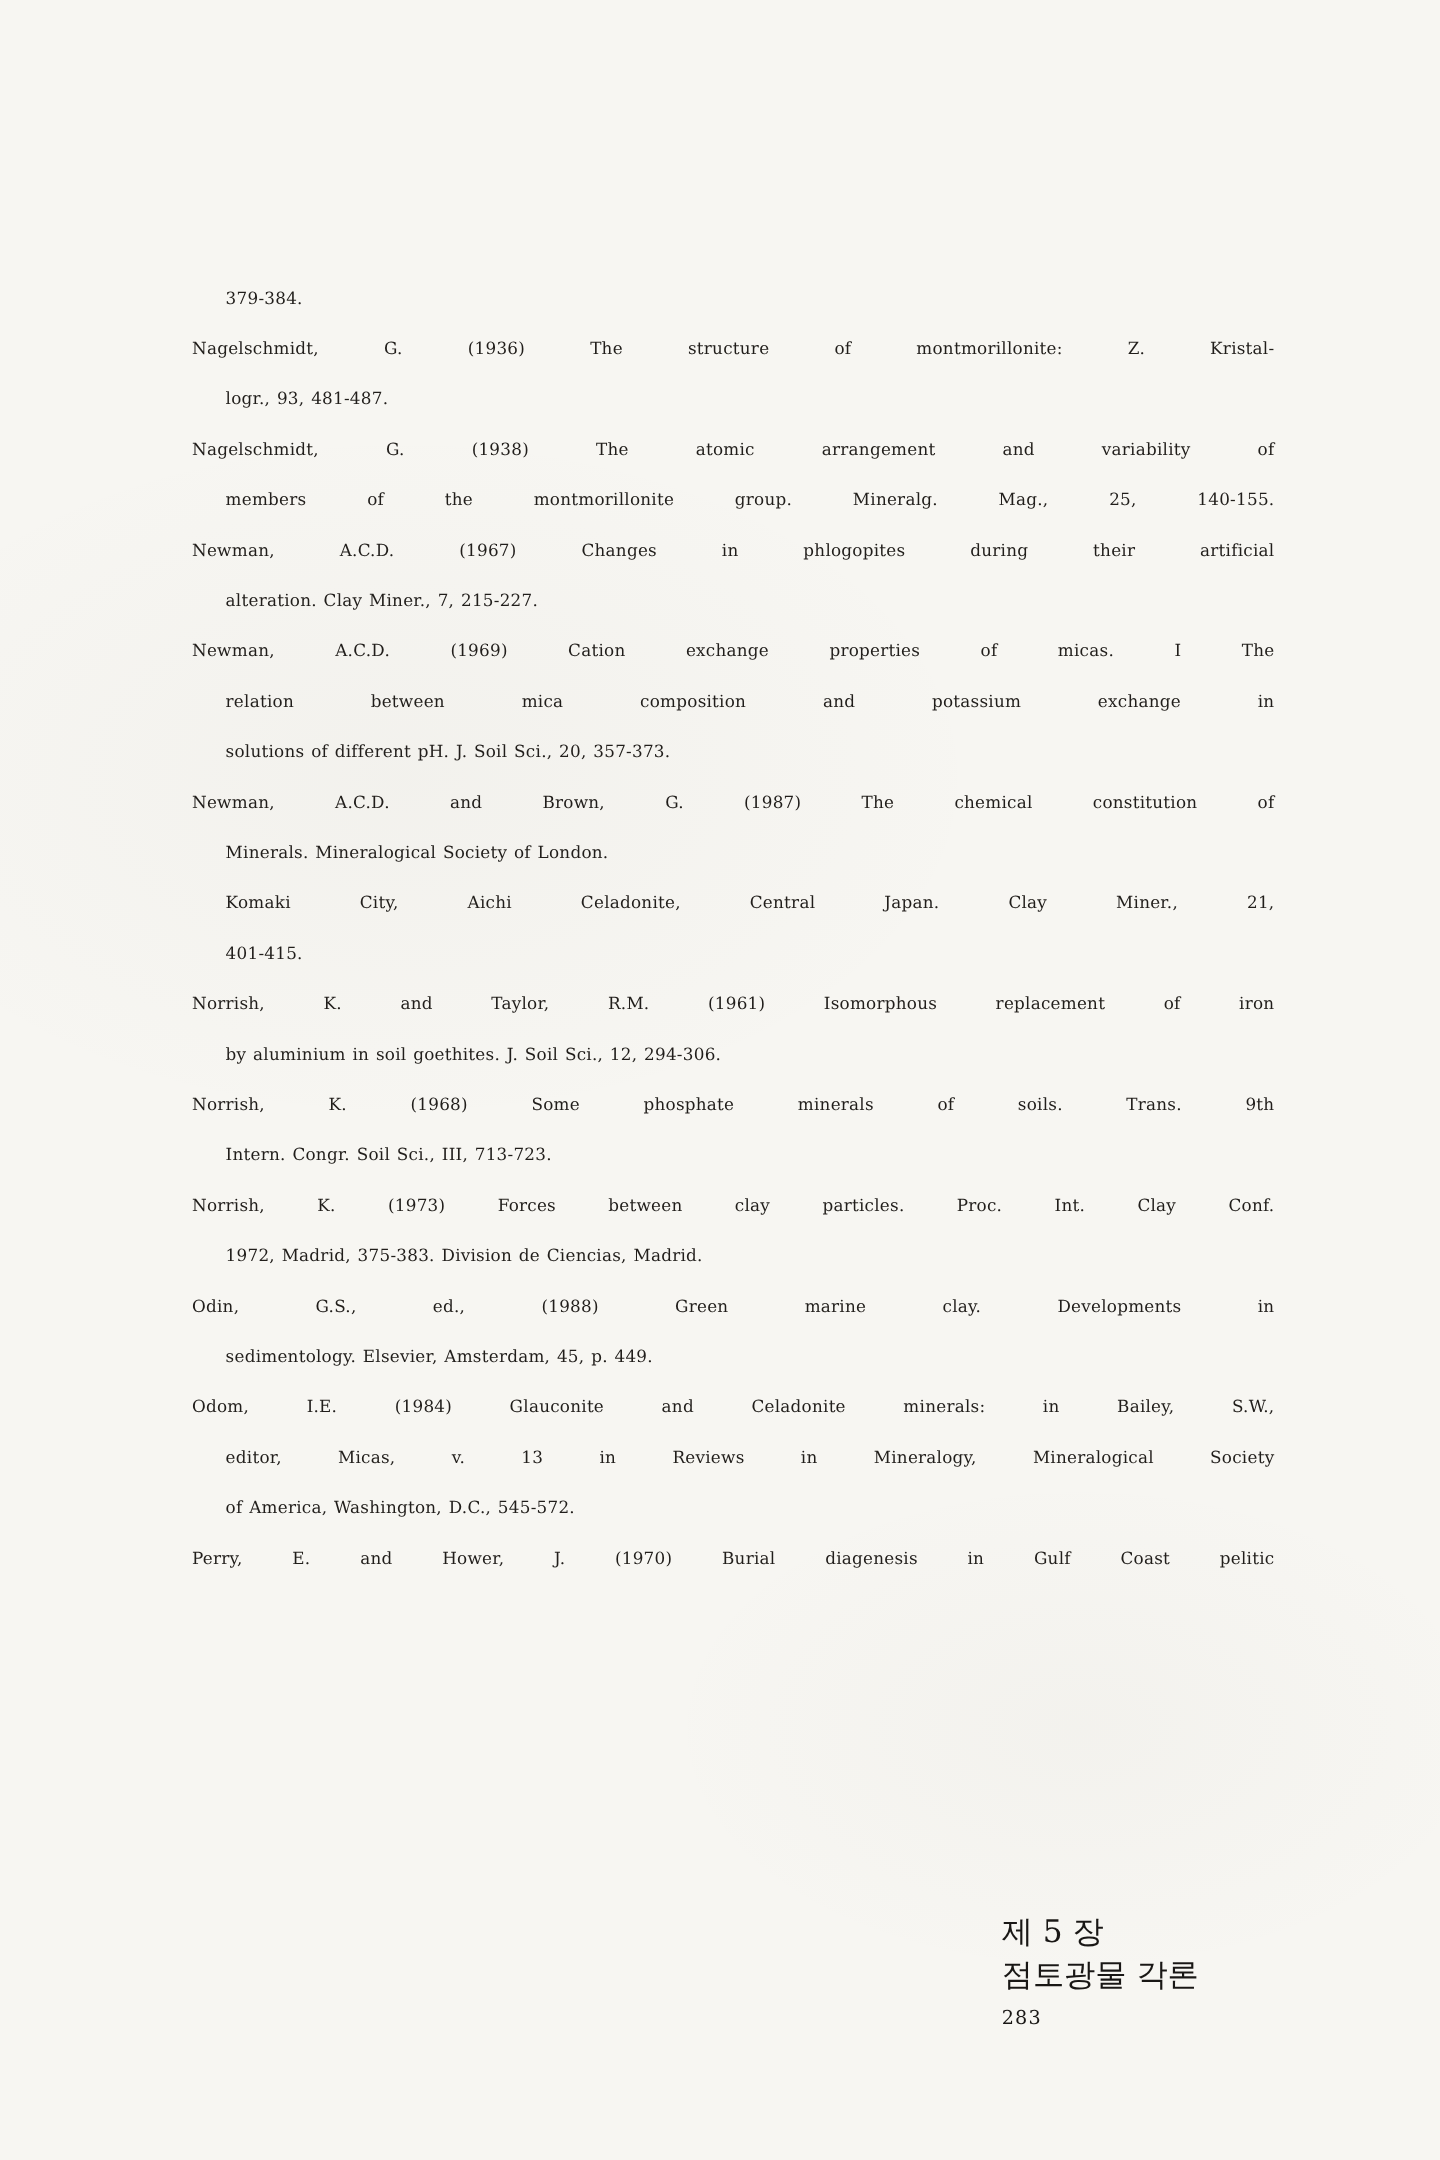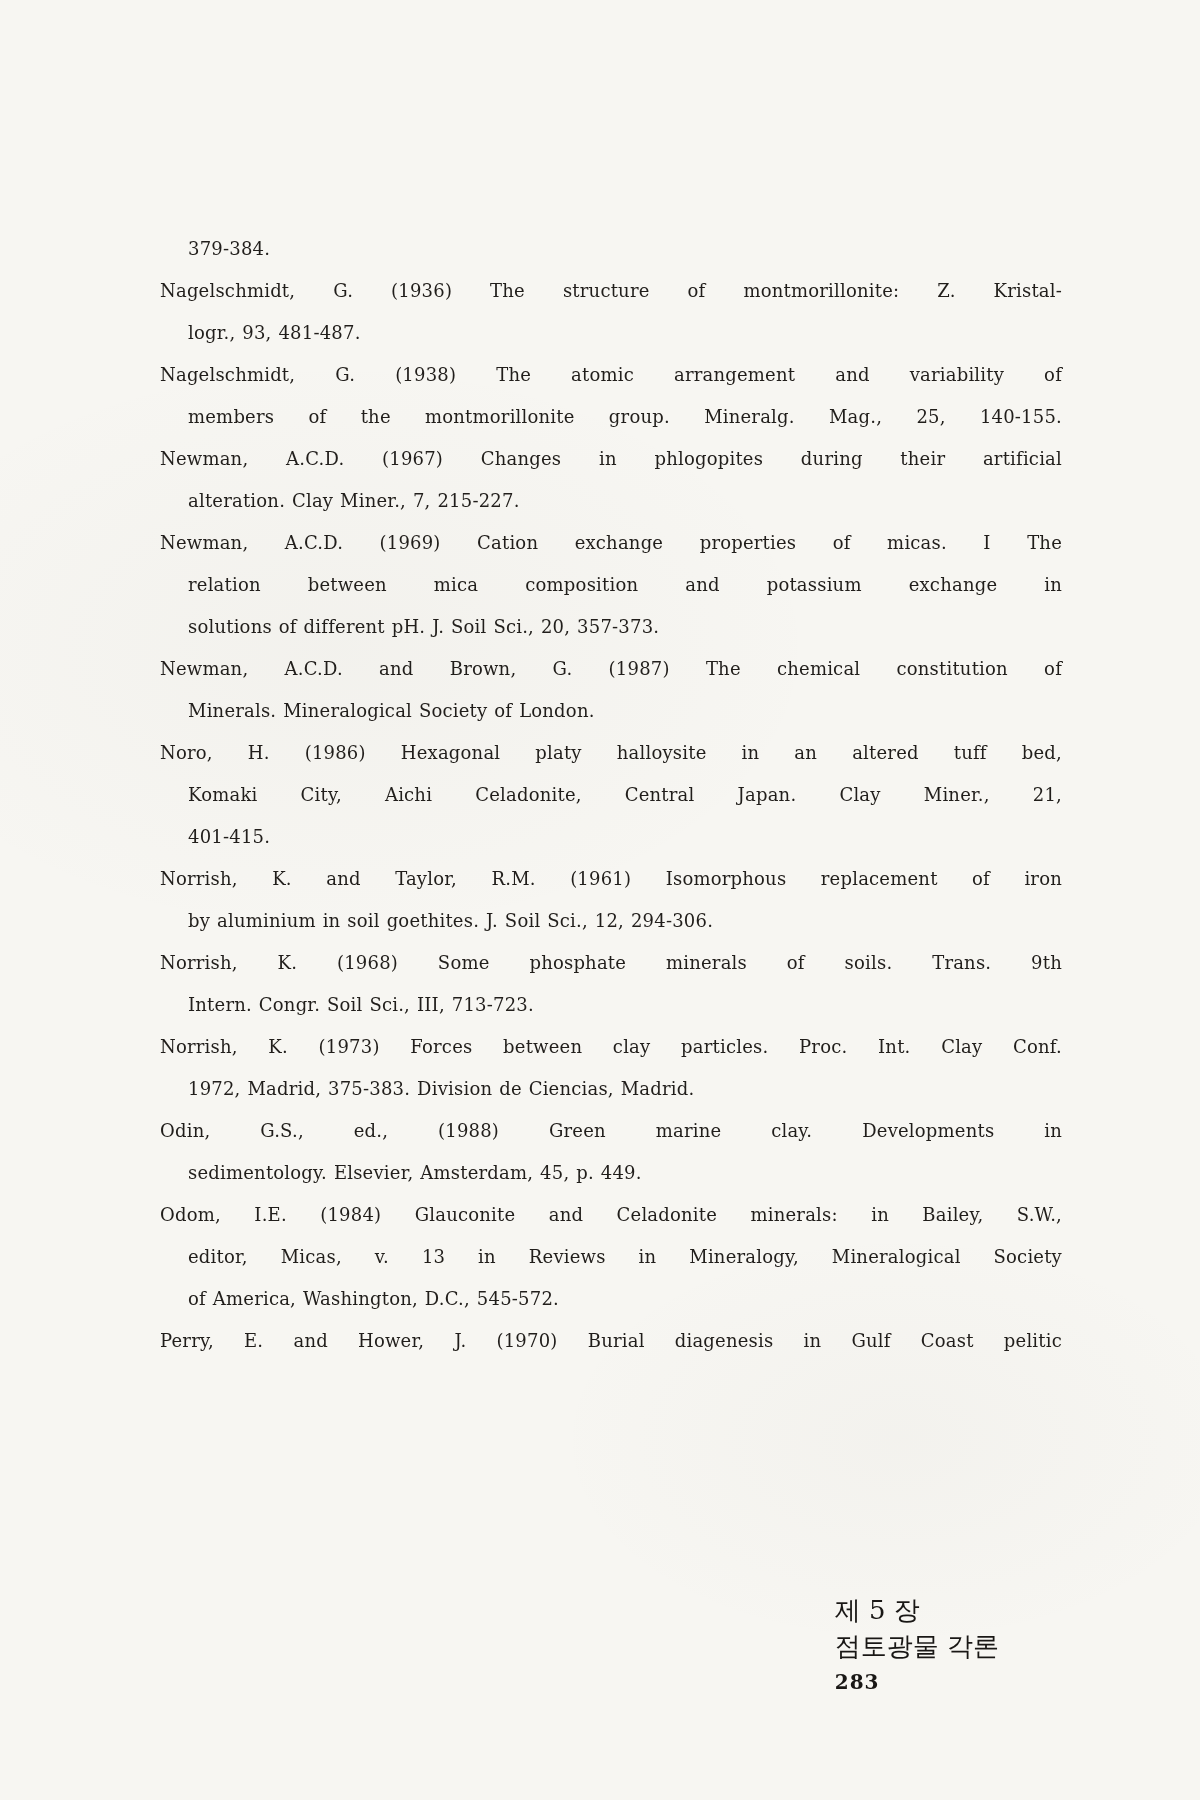--- a/index.html
+++ b/index.html
@@ -19,21 +19,21 @@
   .refs {
     position: absolute;
     left: 160px;
     top: 228px;
     width: 902px;
   }
   .ref { margin: 0; padding: 0; }
   .line {
     margin: 0;
     padding: 0;
-    font-size: 18px;
+    font-size: 14px;
     line-height: 42px;
     letter-spacing: 0.2px;
     word-spacing: 1px;
   }
   .line.cont { padding-left: 28px; }
   .line.just {
     text-align: justify;
     text-align-last: justify;
   }
   .footer {
@@ -43,22 +43,22 @@
     display: flex;
     align-items: baseline;
     font-size: 26px;
     line-height: 36px;
     color: #191715;
     flex-direction: column;
   }
   .footer .chapter { margin-right: 34px; }
   .footer .section { margin-right: 44px; }
   .footer .pagenum {
-    font-weight: bold;
-    font-size: 20px;
+    font-weight: normal;
+    font-size: 16px;
     letter-spacing: 1px;
   }
 </style>
 </head>
 <body>
 
 <div class="page">
 
   <main class="refs">
 
@@ -87,21 +87,20 @@
       <p class="line cont just">relation between mica composition and potassium exchange in</p>
       <p class="line cont">solutions of different pH. J. Soil Sci., 20, 357-373.</p>
     </section>
 
     <section class="ref">
       <p class="line first just">Newman, A.C.D. and Brown, G. (1987) The chemical constitution of</p>
       <p class="line cont">Minerals. Mineralogical Society of London.</p>
     </section>
 
     <section class="ref">
-      <p class="line first just">Noro, H. (1986) Hexagonal platy halloysite in an altered tuff bed,</p>
       <p class="line cont just">Komaki City, Aichi Celadonite, Central Japan. Clay Miner., 21,</p>
       <p class="line cont">401-415.</p>
     </section>
 
     <section class="ref">
       <p class="line first just">Norrish, K. and Taylor, R.M. (1961) Isomorphous replacement of iron</p>
       <p class="line cont">by aluminium in soil goethites. J. Soil Sci., 12, 294-306.</p>
     </section>
 
     <section class="ref">

